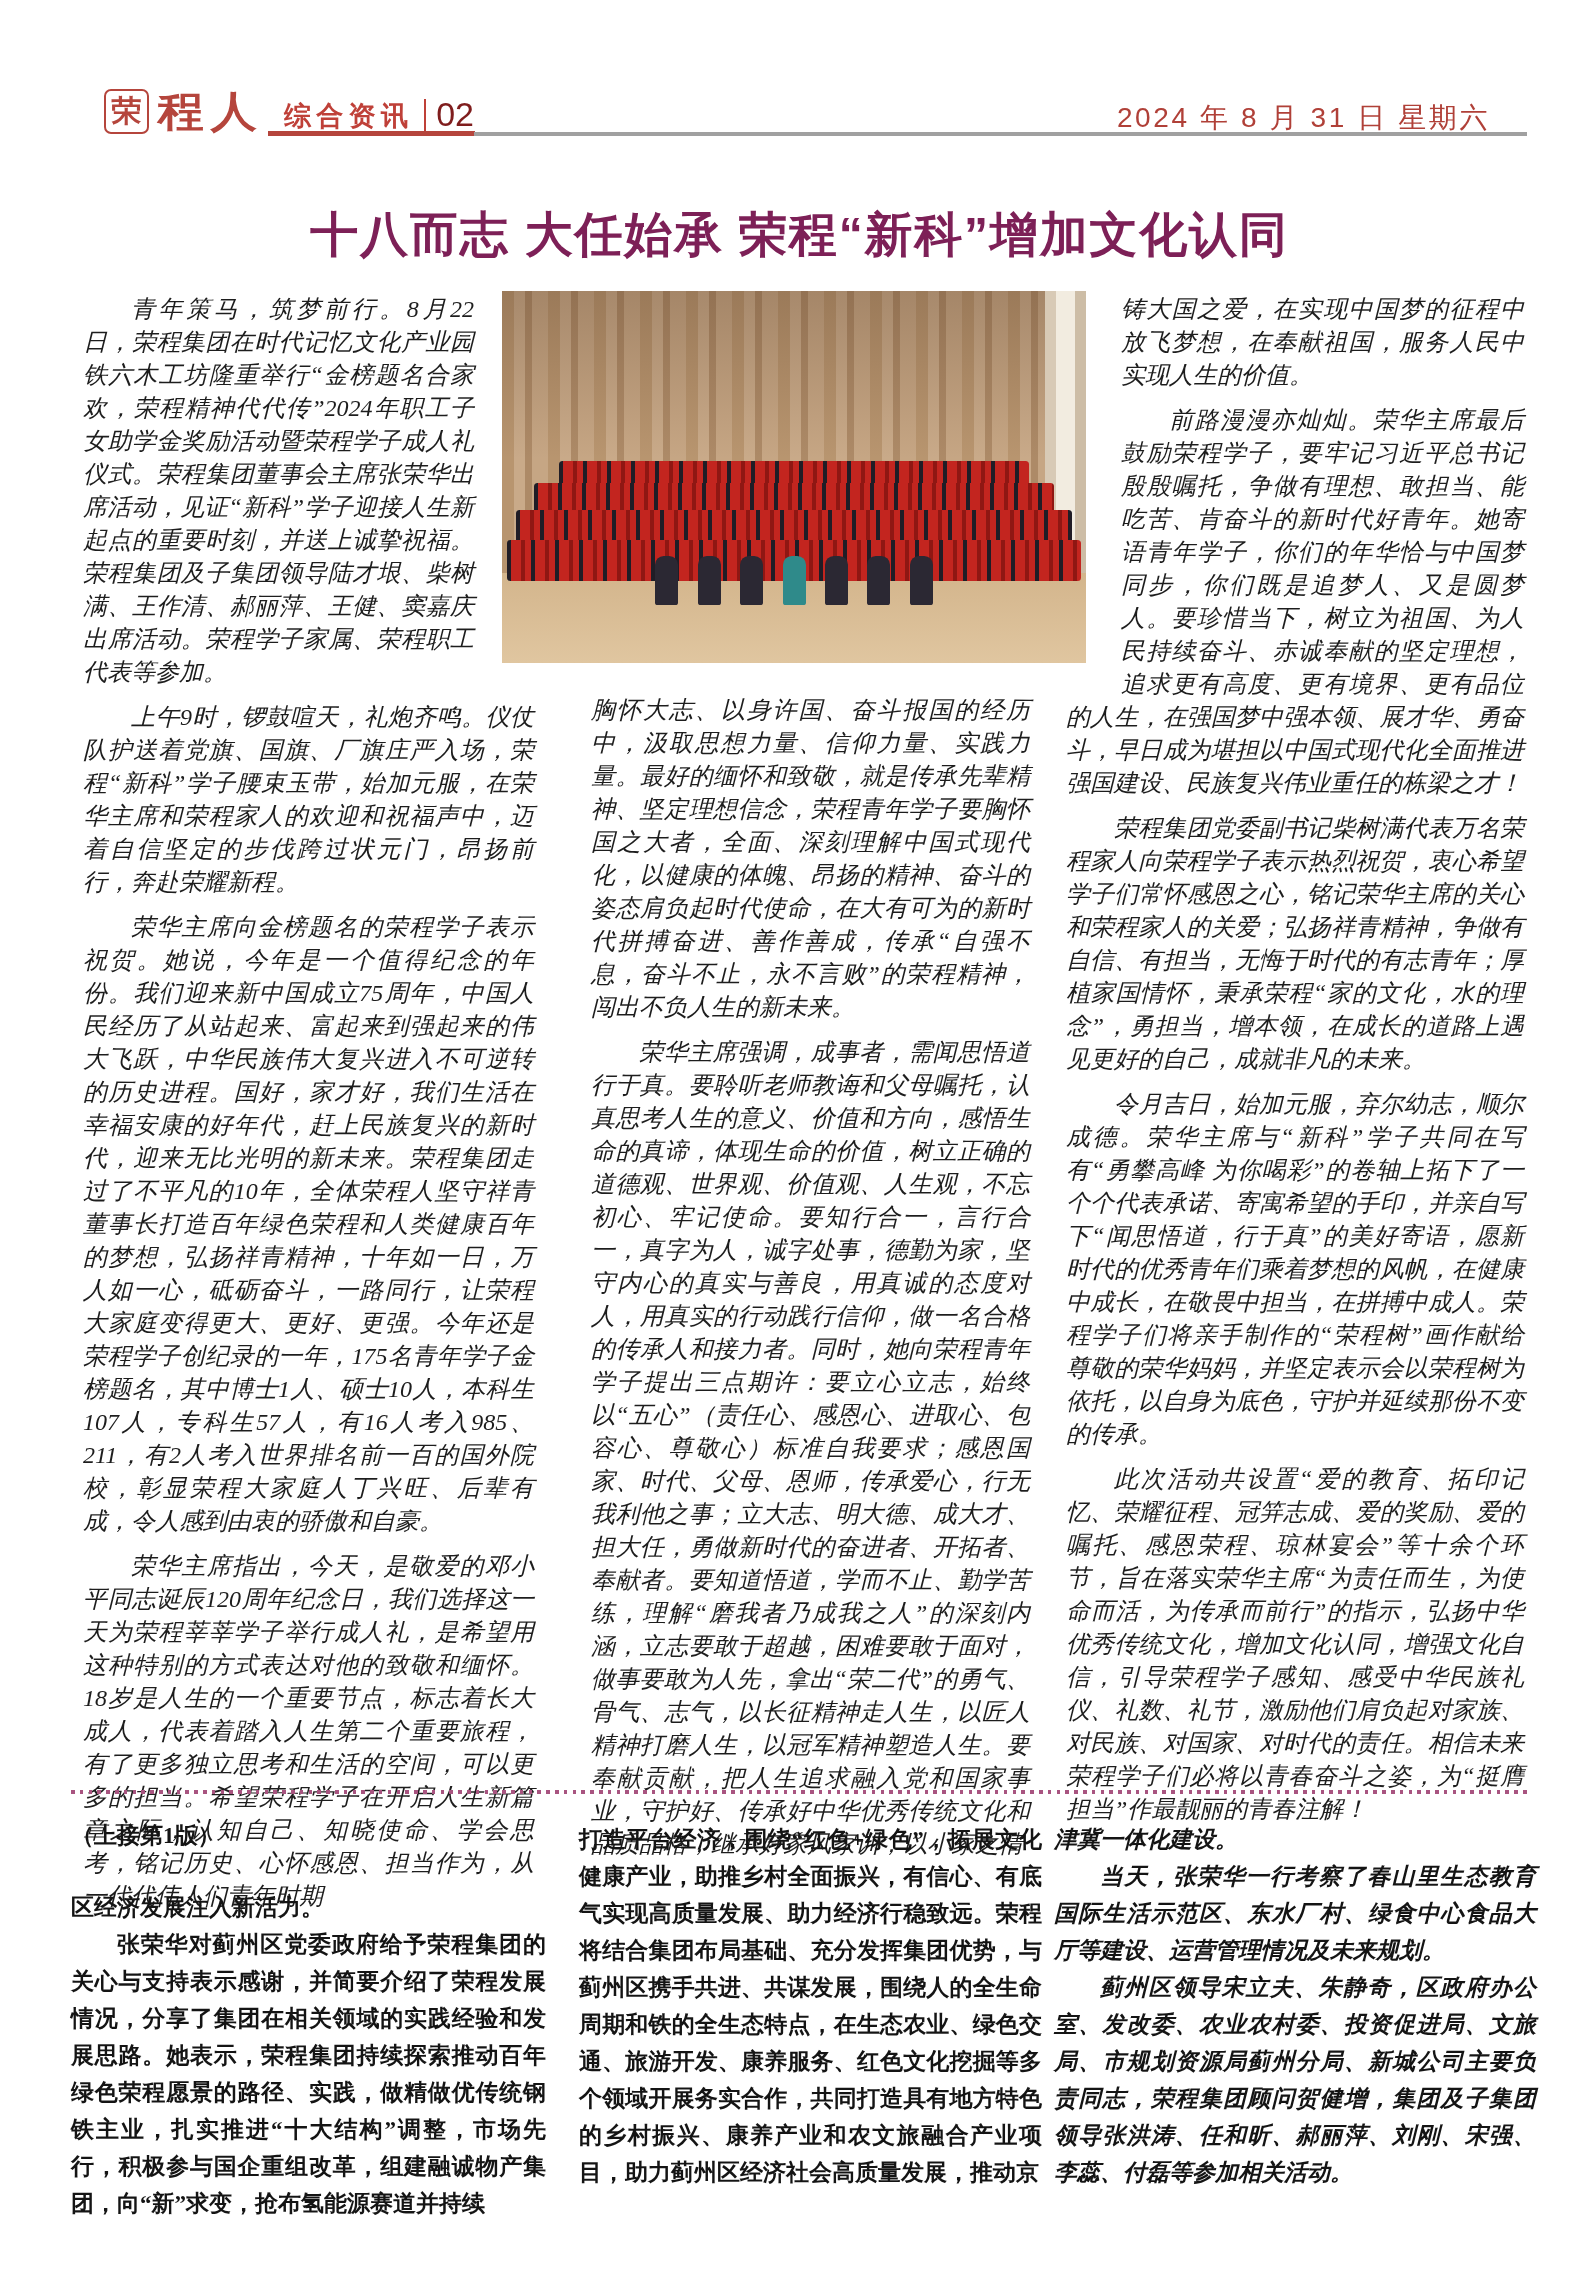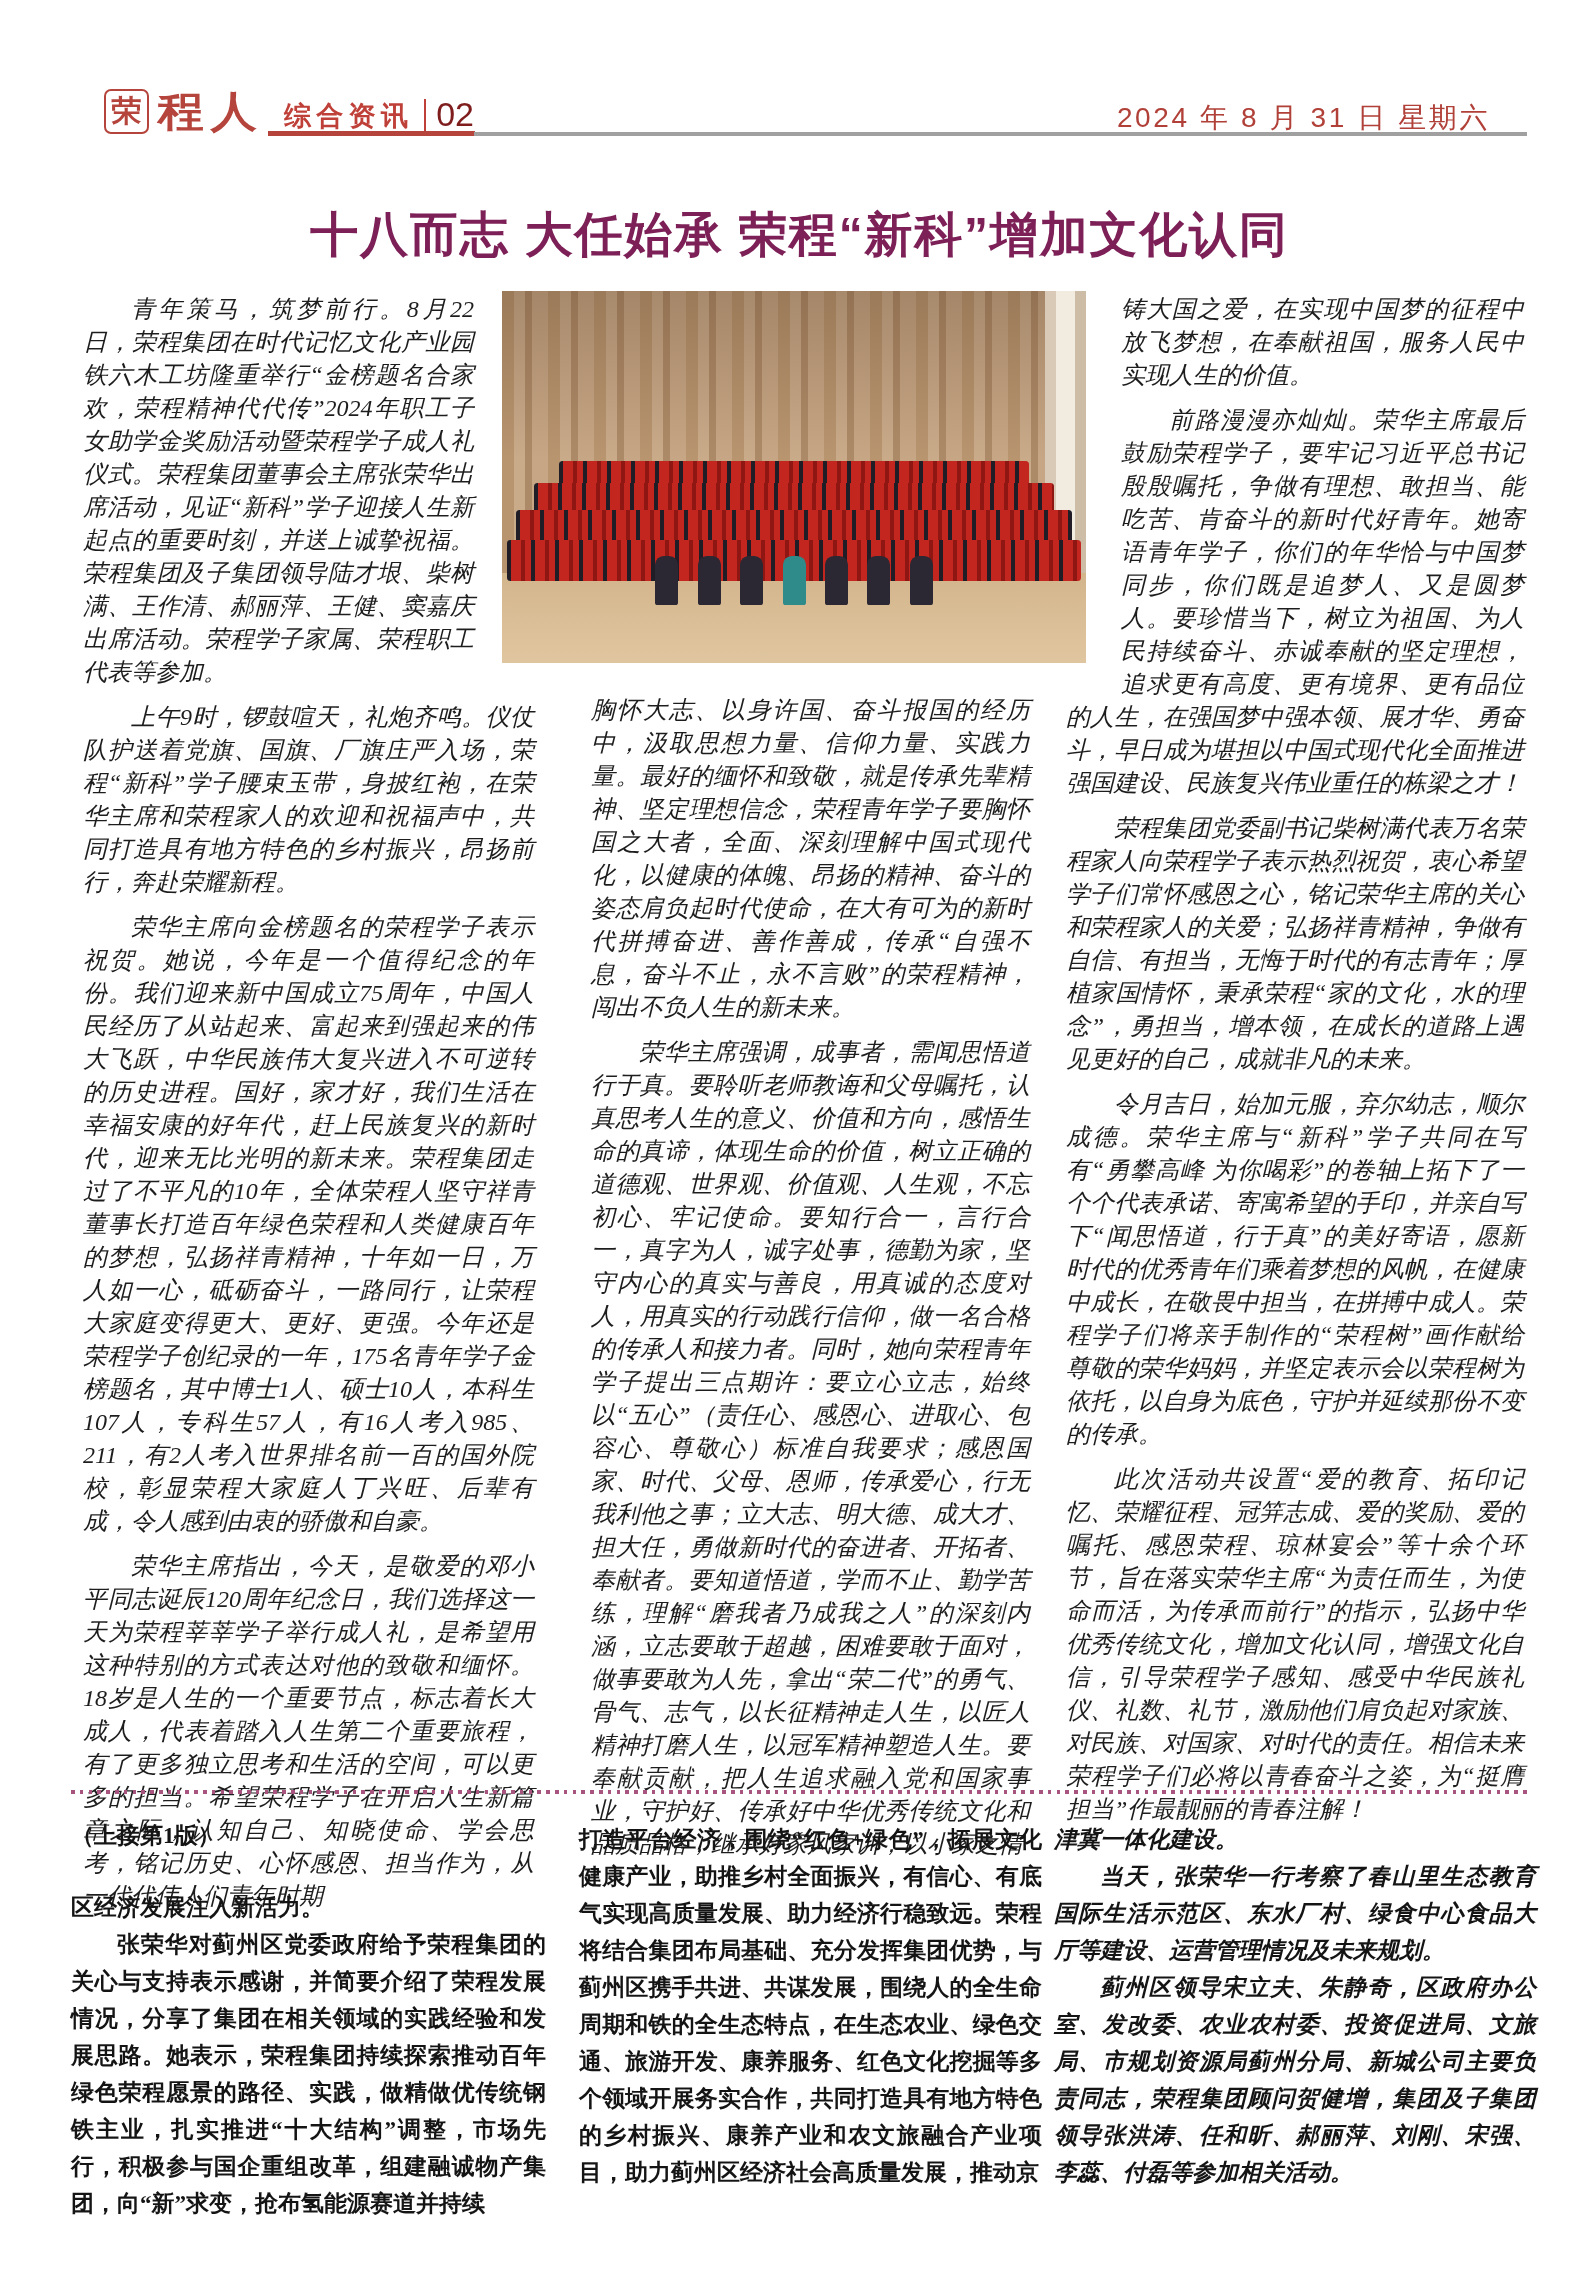--- a/index.html
+++ b/index.html
@@ -104,21 +104,21 @@
       <span class="teal"></span>
       <span></span>
       <span></span>
       <span></span>
     </div>
   </div>
 
   <div class="col colA">
     <div class="spacer-r"></div>
     <p class="ind">青年策马，筑梦前行。8月22日，荣程集团在时代记忆文化产业园铁六木工坊隆重举行“金榜题名合家欢，荣程精神代代传”2024年职工子女助学金奖励活动暨荣程学子成人礼仪式。荣程集团董事会主席张荣华出席活动，见证“新科”学子迎接人生新起点的重要时刻，并送上诚挚祝福。荣程集团及子集团领导陆才垠、柴树满、王作清、郝丽萍、王健、窦嘉庆出席活动。荣程学子家属、荣程职工代表等参加。</p>
-    <p class="ind">上午9时，锣鼓喧天，礼炮齐鸣。仪仗队护送着党旗、国旗、厂旗庄严入场，荣程“新科”学子腰束玉带，身披红袍，在荣华主席和荣程家人的欢迎和祝福声中，共同打造具有地方特色的乡村振兴，昂扬前行，奔赴荣耀新程。</p>
+    <p class="ind">上午9时，锣鼓喧天，礼炮齐鸣。仪仗队护送着党旗、国旗、厂旗庄严入场，荣程“新科”学子腰束玉带，始加元服，在荣华主席和荣程家人的欢迎和祝福声中，迈着自信坚定的步伐跨过状元门，昂扬前行，奔赴荣耀新程。</p>
     <p class="ind">荣华主席向金榜题名的荣程学子表示祝贺。她说，今年是一个值得纪念的年份。我们迎来新中国成立75周年，中国人民经历了从站起来、富起来到强起来的伟大飞跃，中华民族伟大复兴进入不可逆转的历史进程。国好，家才好，我们生活在幸福安康的好年代，赶上民族复兴的新时代，迎来无比光明的新未来。荣程集团走过了不平凡的10年，全体荣程人坚守祥青董事长打造百年绿色荣程和人类健康百年的梦想，弘扬祥青精神，十年如一日，万人如一心，砥砺奋斗，一路同行，让荣程大家庭变得更大、更好、更强。今年还是荣程学子创纪录的一年，175名青年学子金榜题名，其中博士1人、硕士10人，本科生107人，专科生57人，有16人考入985、211，有2人考入世界排名前一百的国外院校，彰显荣程大家庭人丁兴旺、后辈有成，令人感到由衷的骄傲和自豪。</p>
     <p class="ind">荣华主席指出，今天，是敬爱的邓小平同志诞辰120周年纪念日，我们选择这一天为荣程莘莘学子举行成人礼，是希望用这种特别的方式表达对他的致敬和缅怀。18岁是人生的一个重要节点，标志着长大成人，代表着踏入人生第二个重要旅程，有了更多独立思考和生活的空间，可以更多的担当。希望荣程学子在开启人生新篇章之际，认知自己、知晓使命、学会思考，铭记历史、心怀感恩、担当作为，从一代代伟人们青年时期</p>
   </div>
 
   <div class="col colB">
     <p>胸怀大志、以身许国、奋斗报国的经历中，汲取思想力量、信仰力量、实践力量。最好的缅怀和致敬，就是传承先辈精神、坚定理想信念，荣程青年学子要胸怀国之大者，全面、深刻理解中国式现代化，以健康的体魄、昂扬的精神、奋斗的姿态肩负起时代使命，在大有可为的新时代拼搏奋进、善作善成，传承“自强不息，奋斗不止，永不言败”的荣程精神，闯出不负人生的新未来。</p>
     <p class="ind">荣华主席强调，成事者，需闻思悟道行于真。要聆听老师教诲和父母嘱托，认真思考人生的意义、价值和方向，感悟生命的真谛，体现生命的价值，树立正确的道德观、世界观、价值观、人生观，不忘初心、牢记使命。要知行合一，言行合一，真字为人，诚字处事，德勤为家，坚守内心的真实与善良，用真诚的态度对人，用真实的行动践行信仰，做一名合格的传承人和接力者。同时，她向荣程青年学子提出三点期许：要立心立志，始终以“五心”（责任心、感恩心、进取心、包容心、尊敬心）标准自我要求；感恩国家、时代、父母、恩师，传承爱心，行无我利他之事；立大志、明大德、成大才、担大任，勇做新时代的奋进者、开拓者、奉献者。要知道悟道，学而不止、勤学苦练，理解“磨我者乃成我之人”的深刻内涵，立志要敢于超越，困难要敢于面对，做事要敢为人先，拿出“荣二代”的勇气、骨气、志气，以长征精神走人生，以匠人精神打磨人生，以冠军精神塑造人生。要奉献贡献，把人生追求融入党和国家事业，守护好、传承好中华优秀传统文化和品质品格，继承好家风家训，以小家之情</p>
   </div>
 
   <div class="col colD">

